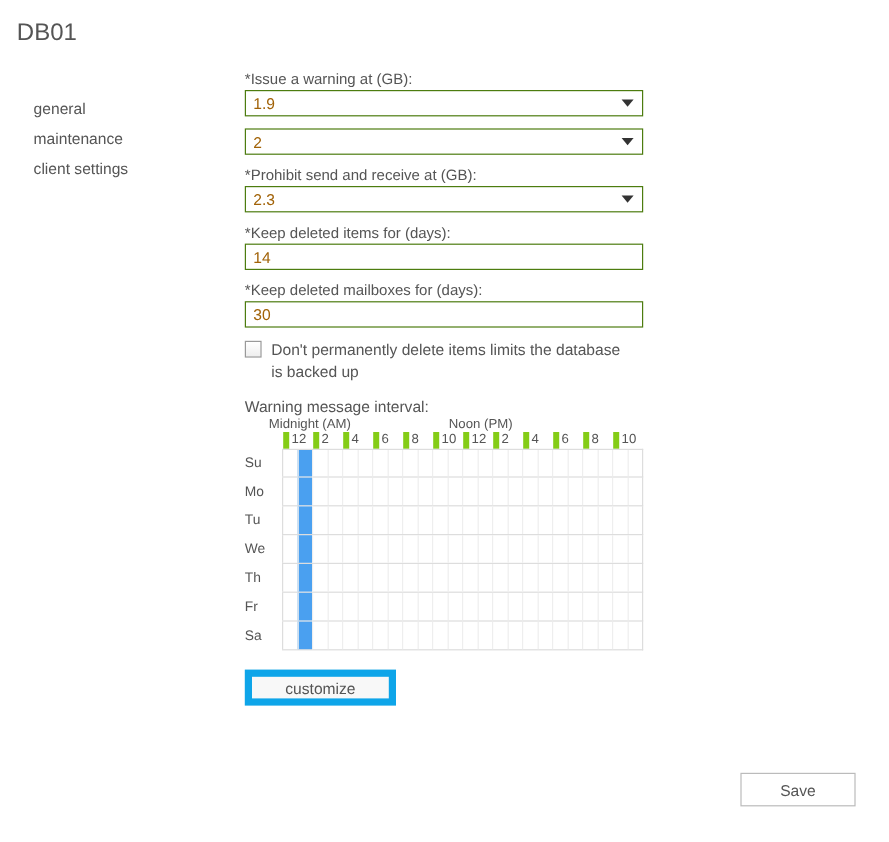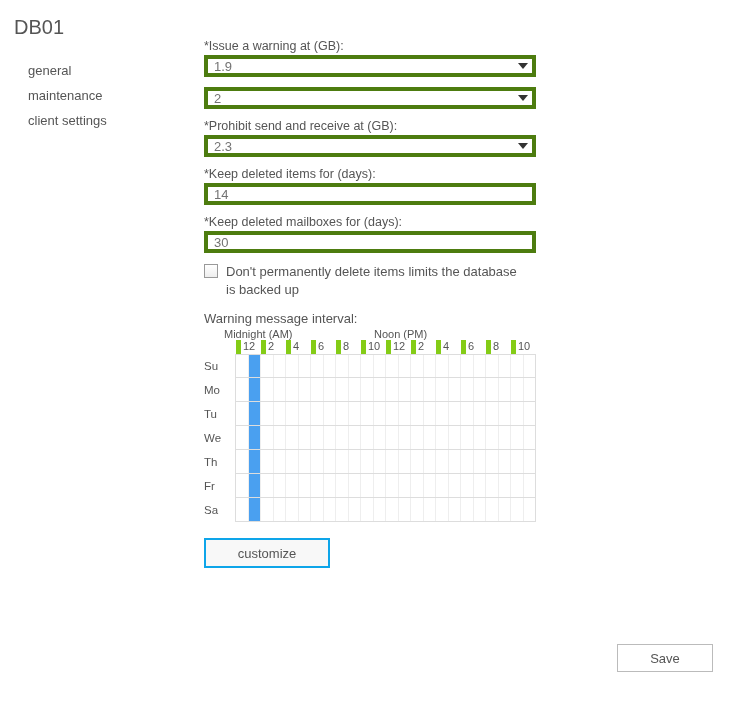--- a/index.html
+++ b/index.html
@@ -10,20 +10,21 @@
   background: #fff;
   width: 741px;
   height: 702px;
   position: relative;
   padding: 16px 14px;
 }
 .title {
   font-size: 20px;
   font-weight: 300;
   color: #555;
+  margin-bottom: 20px;
 }
 .layout {
   display: flex;
   align-items: flex-start;
 }
 .sidebar {
   width: 160px;
   padding-right: 20px;
   margin-top: 19px;
 }
@@ -59,24 +60,24 @@
   font-size: 12.5px;
   margin-bottom: 2px;
 }
 .select-wrap {
   position: relative;
   width: 332px;
 }
 .input, .select {
   width: 332px;
   height: 22px;
-  border: 4px solid #4d7c0f;
+  border: 1px solid #4d7c0f;
   padding: 2px 6px;
   font-size: 13px;
-  color: #737373;
+  color: #a16207;
   background: #fff;
 }
 .select { padding-right: 24px; }
 .select-arrow {
   position: absolute;
   right: 8px;
   top: 50%;
   transform: translateY(-50%);
   pointer-events: none;
   border-left: 5px solid transparent;
@@ -155,21 +156,21 @@
   width:12.5px;
   border-left:1px solid #eee;
 }
 .cell:first-child { border-left:1px solid #ddd; }
 .cell.sel {
   background:#4aa0f0;
 }
 .customize-btn {
   width: 126px;
   height: 30px;
-  border: 2px solid #0ea5e9;
+  border: 6px solid #0ea5e9;
   background:#f8f8f8;
   color:#555;
   display:flex;
   align-items:center;
   justify-content:center;
   cursor:pointer;
   font-size:13px;
 }
 .footer {
   position:absolute;

